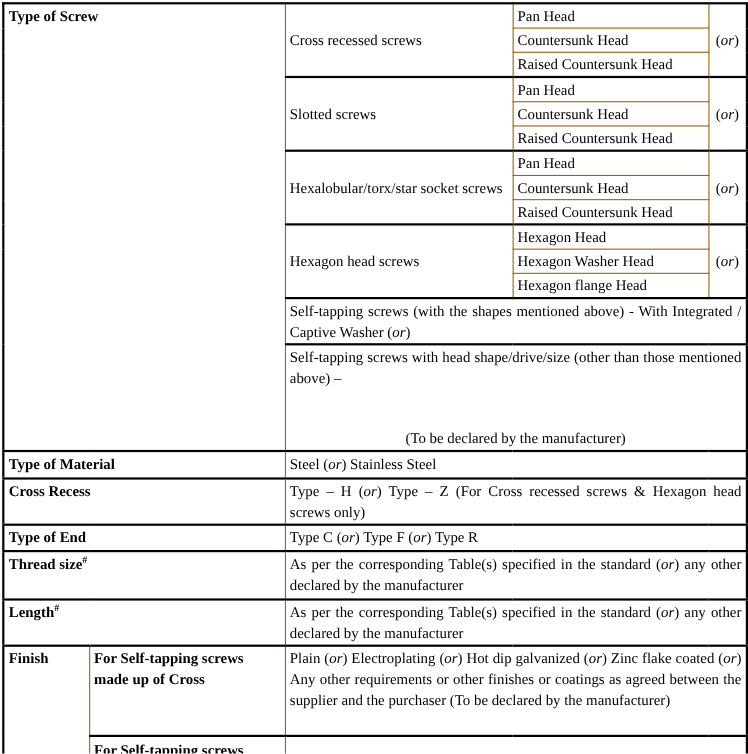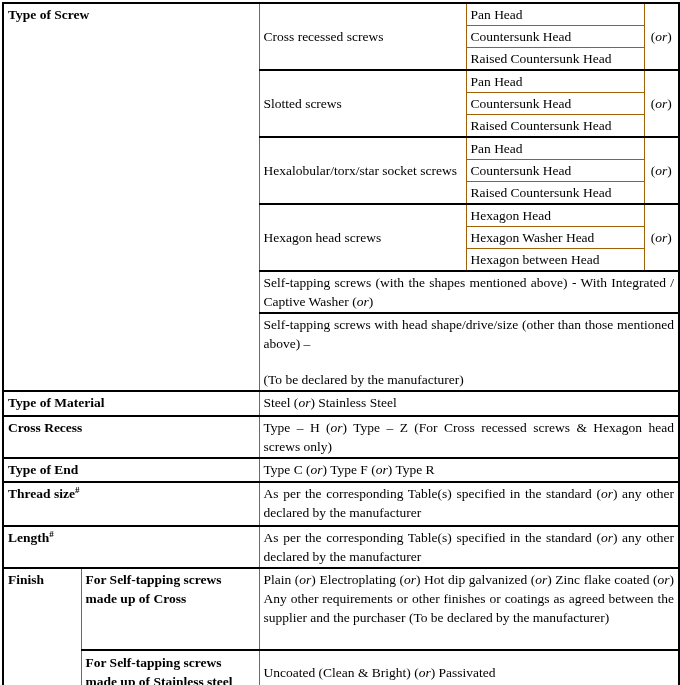--- a/index.html
+++ b/index.html
@@ -32,21 +32,21 @@
     word-wrap: break-word;
   }
   tr.grp > td { border-top: 2px solid #000000; }
   td.lbl { font-weight: bold; vertical-align: top; }
   td.vat { vertical-align: top; }
   td.or  { text-align: center; padding: 18px 1px; }
   td.or i { font-style: italic; }
   td.just { text-align: justify; }
   i { font-style: italic; }
   sup { font-size: 9px; line-height: 0; }
-  .gap-above { margin-top: 17px; }
+  .gap-above { margin-top: 36px; text-align: center; }
   
   tr.h22 { height: 22px; }
   tr.h41 { height: 41px; }
   tr.h72 { height: 72px; font-family: Liberation Serif, serif; }
   tr.h25 { height: 25px; }
   tr.h45 { height: 28px; }
   tr.h24 { height: 24px; margin-left: 32px; }
   tr.h44 { height: 44px; padding-left: 29px; }
   tr.h38 { height: 38px; }
   tr.h82 { height: 82px; }
@@ -106,21 +106,21 @@
 
     <tr class="h22 grp">
       <td rowspan="3" style="vertical-align:middle">Hexagon head screws</td>
       <td>Hexagon Head</td>
       <td class="or" rowspan="3">(<i>or</i>)</td>
     </tr>
     <tr class="h22">
           <td>Hexagon Washer Head</td>
         </tr>
     <tr class="h22">
-          <td>Hexagon between Head</td>
+          <td>Hexagon flange Head</td>
         </tr>
 
     <tr class="h41 grp">
       <td class="vat just" colspan="3">Self-tapping screws (with the shapes mentioned above) - With Integrated / Captive Washer (<i>or</i>)</td>
     </tr>
     <tr class="h72 grp">
       <td class="vat" colspan="3">
         <div class="just" style="text-align:justify">Self-tapping screws with head shape/drive/size (other than those mentioned above) –</div>
         <div class="gap-above">(To be declared by the manufacturer)</div>
       </td>

